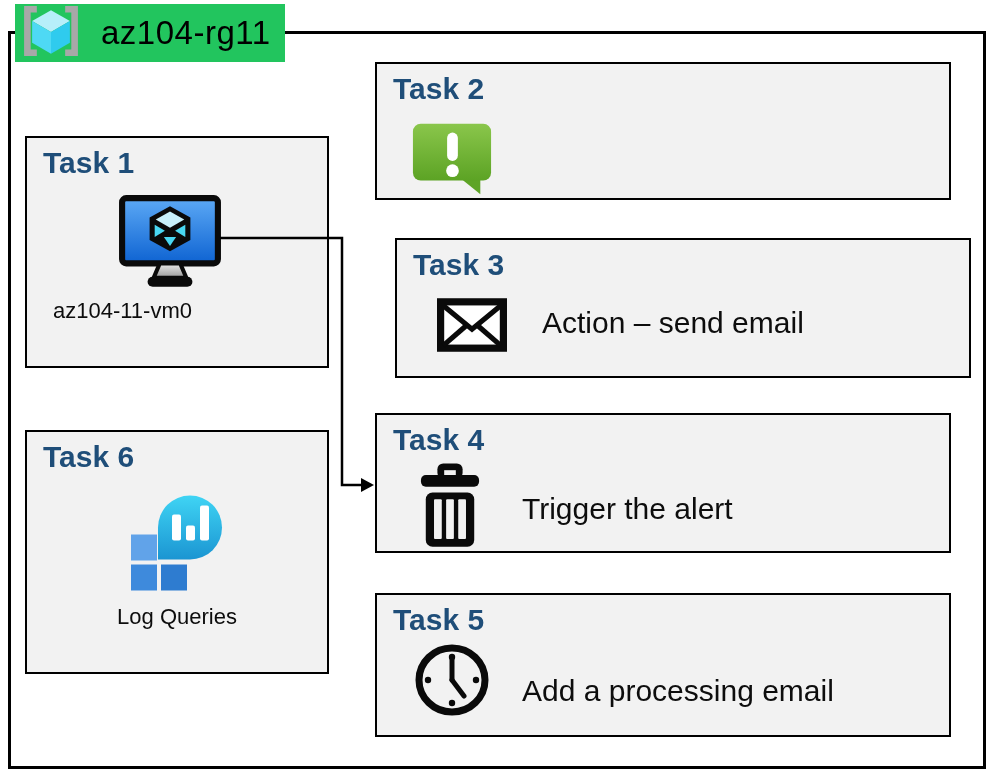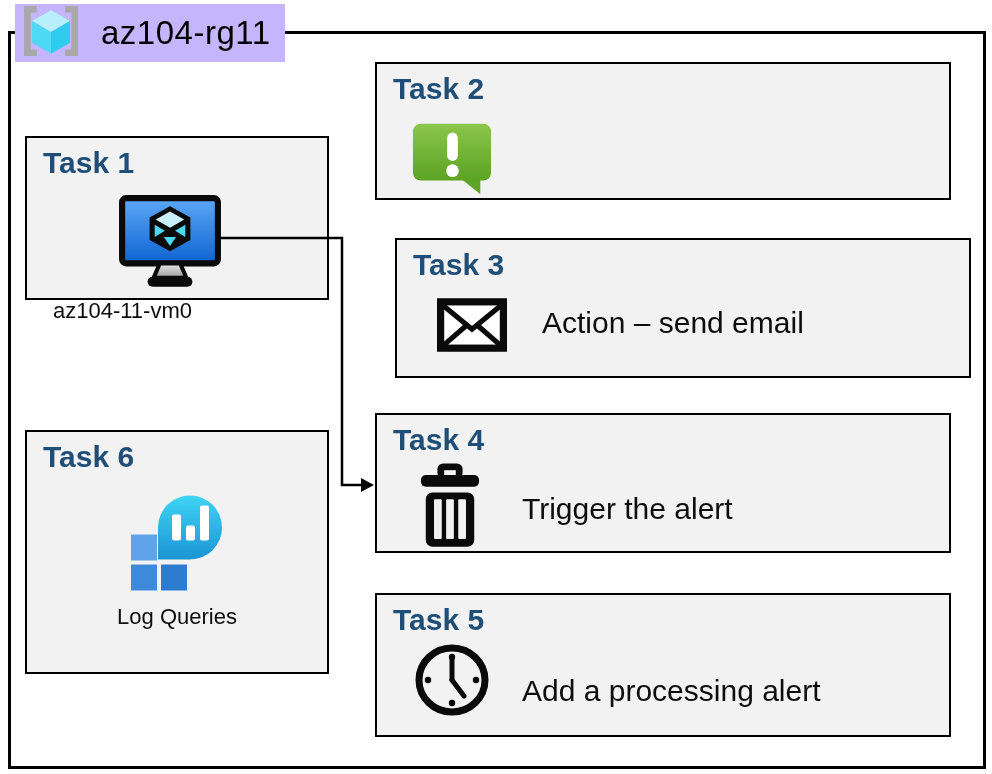--- a/index.html
+++ b/index.html
@@ -5,32 +5,32 @@
   html,body{margin:0;padding:0;background:#fff;}
   body{font-family:"Liberation Sans",sans-serif;-webkit-font-smoothing:antialiased;}
   .page{position:relative;width:992px;height:774px;background:#fff;overflow:hidden;}
 
   
   .rg-frame{position:absolute;left:8px;top:31px;width:978px;height:738px;
     border:3px solid #000;box-sizing:border-box;}
 
   
   .rg-header{position:absolute;left:15px;top:4px;height:58px;display:flex;
-    align-items:center;gap:16px;background:#c4b5fd;padding:0 14px 0 2px;z-index:5;}
+    align-items:center;gap:16px;background:#22c55e;padding:0 14px 0 2px;z-index:5;}
   .rg-title{font-size:33px;color:#000;letter-spacing:0.5px;}
 
   
   .task-box{position:absolute;background:#F2F2F2;border:2px solid #000;
     box-sizing:border-box;}
   .task-heading{position:absolute;left:16px;top:8px;font-size:30px;font-weight:bold;
     color:#1F4E79;}
   .task-label{position:absolute;font-size:30px;color:#0d0d0d;white-space:nowrap;}
   .label-big{font-size:22px;}
 
-  #task1{left:25px;top:136px;width:304px;height:164px;}
+  #task1{left:25px;top:136px;width:304px;height:232px;}
   #task2{left:375px;top:62px;width:576px;height:138px;}
   #task3{left:395px;top:238px;width:576px;height:140px;}
   #task4{left:375px;top:413px;width:576px;height:140px;}
   #task5{left:375px;top:593px;width:576px;height:144px;}
   #task6{left:25px;top:430px;width:304px;height:244px;}
 
   .icon{position:absolute;}
   #task1 .icon{left:90px;top:56px;}
   #task2 .icon{left:33px;top:54px;}
   #task3 .icon{left:40px;top:58px;}
@@ -148,21 +148,21 @@
       <svg width="76" height="74" viewBox="0 0 76 74">
         <ellipse cx="38" cy="37" rx="33" ry="32" fill="none" stroke="#0a0a0a" stroke-width="7"></ellipse>
         <circle cx="38" cy="14" r="3.2" fill="#0a0a0a"></circle>
         <circle cx="62" cy="37" r="3.2" fill="#0a0a0a"></circle>
         <circle cx="38" cy="60" r="3.2" fill="#0a0a0a"></circle>
         <circle cx="14" cy="37" r="3.2" fill="#0a0a0a"></circle>
         <path d="M38,37 L38,16" stroke="#0a0a0a" stroke-width="5" stroke-linecap="round"></path>
         <path d="M38,37 L50,53" stroke="#0a0a0a" stroke-width="5" stroke-linecap="round"></path>
       </svg>
     </span>
-    <div class="task-label">Add a processing alert</div>
+    <div class="task-label">Add a processing email</div>
   </div>
 
   <div class="task-box" id="task6">
     <div class="task-heading">Task 6</div>
     <span class="icon">
       <svg width="100" height="110" viewBox="0 0 100 105">
         <defs>
           <linearGradient id="logBubble" x1="0" y1="0" x2="0" y2="1">
             <stop offset="0" stop-color="#3FD4F4"></stop>
               <stop offset="1" stop-color="#1B95D2"></stop>

